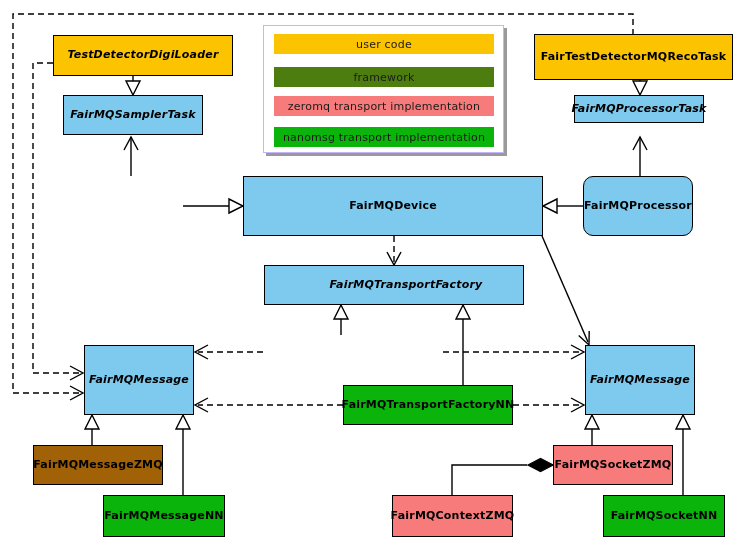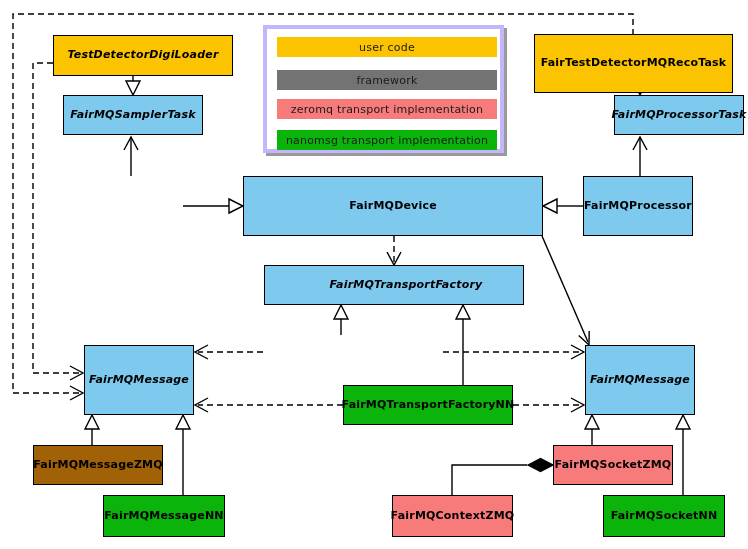--- a/index.html
+++ b/index.html
@@ -4,21 +4,21 @@
 <style>
   html,body{margin:0;padding:0;background:#fff;}
   .stage{position:relative;width:748px;height:549px;background:#ffffff;overflow:hidden;
          font-family:"DejaVu Sans","Liberation Sans",sans-serif;}
   svg.edges{position:absolute;left:0;top:0;width:748px;height:549px;}
   .node{position:absolute;display:flex;align-items:center;justify-content:center;
         border:1px solid #000;box-sizing:border-box;text-align:center;}
   .node span{font-weight:bold;font-size:11px;letter-spacing:.2px;color:#000;line-height:1.1;}
   .node.abstract span{font-style:italic;}
   .legend{position:absolute;left:263px;top:25px;width:241px;height:128px;background:#fff;
-          border:4px solid #c4b5fd;box-shadow:3px 3px 0 #9a9a9a;box-sizing:border-box;}
+          border:1px solid #c4b5fd;box-shadow:3px 3px 0 #9a9a9a;box-sizing:border-box;}
   .legend-bar{position:absolute;left:10px;width:220px;height:20px;display:flex;
               align-items:center;justify-content:center;}
   .legend-bar span{font-size:11px;color:#1b1b1b;letter-spacing:.2px;}
 </style>
 </head>
 <body>
 
 <div class="stage">
 
   <svg class="edges" viewBox="0 0 748 549" xmlns="http://www.w3.org/2000/svg" fill="none" stroke="#000" stroke-width="1.4">
@@ -126,53 +126,53 @@
     <g>
       <path d="M452 495 V465 H527"></path>
       <polygon points="528,465 540.5,458.5 553,465 540.5,471.5" fill="#000"></polygon>
     </g>
   </svg>
 
   <div class="legend">
     <div class="legend-bar" style="top: 8px; background-color: rgb(252, 196, 0);">
       <span>user code</span>
       </div>
-    <div class="legend-bar" style="top: 41px; background-color: #737373;">
+    <div class="legend-bar" style="top: 41px; background-color: #4d7c0f;">
       <span>framework</span>
       </div>
     <div class="legend-bar" style="top: 70px; background-color: rgb(248, 123, 123);">
       <span>zeromq transport implementation</span>
       </div>
     <div class="legend-bar" style="top: 101px; background-color: rgb(10, 180, 10);">
       <span>nanomsg transport implementation</span>
       </div>
   </div>
 
   <div class="node" style="left: 53px; top: 35px; width: 180px; height: 41px; background-color: rgb(252, 196, 0); font-style: italic;">
     <span>TestDetectorDigiLoader</span>
     </div>
 
-  <div class="node" style="left: 534px; top: 34px; width: 199px; height: 59px; background-color: rgb(252, 196, 0);">
+  <div class="node" style="left: 534px; top: 34px; width: 199px; height: 46px; background-color: rgb(252, 196, 0);">
     <span>FairTestDetectorMQRecoTask</span>
     </div>
 
   <div class="node abstract" style="left: 63px; top: 95px; width: 140px; height: 40px; background-color: rgb(126, 201, 238);">
     <span>FairMQSamplerTask</span>
     </div>
 
-  <div class="node abstract" style="left: 574px; top: 95px; width: 130px; height: 40px; background-color: rgb(126, 201, 238); margin-left: 40px;">
+  <div class="node abstract" style="left: 574px; top: 95px; width: 130px; height: 28px; background-color: rgb(126, 201, 238);">
     <span>FairMQProcessorTask</span>
     </div>
 
 
   <div class="node" style="left: 243px; top: 176px; width: 300px; height: 60px; background-color: rgb(126, 201, 238);">
     <span>FairMQDevice</span>
     </div>
 
-  <div class="node" style="left: 583px; top: 176px; width: 110px; height: 60px; background-color: rgb(126, 201, 238);">
+  <div class="node" style="left: 583px; top: 176px; width: 110px; height: 60px; background-color: rgb(126, 201, 238); border-radius: 10px;">
     <span>FairMQProcessor</span>
     </div>
 
   <div class="node abstract" style="left: 264px; top: 265px; width: 260px; height: 40px; background-color: rgb(126, 201, 238); padding-left: 24px;">
     <span>FairMQTransportFactory</span>
     </div>
 
 
   <div class="node" style="left: 343px; top: 385px; width: 170px; height: 40px; background-color: rgb(10, 180, 10);">
     <span>FairMQTransportFactoryNN</span>

